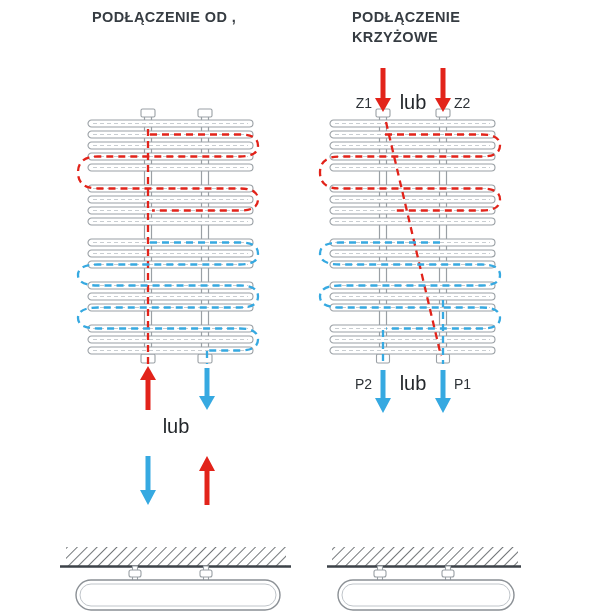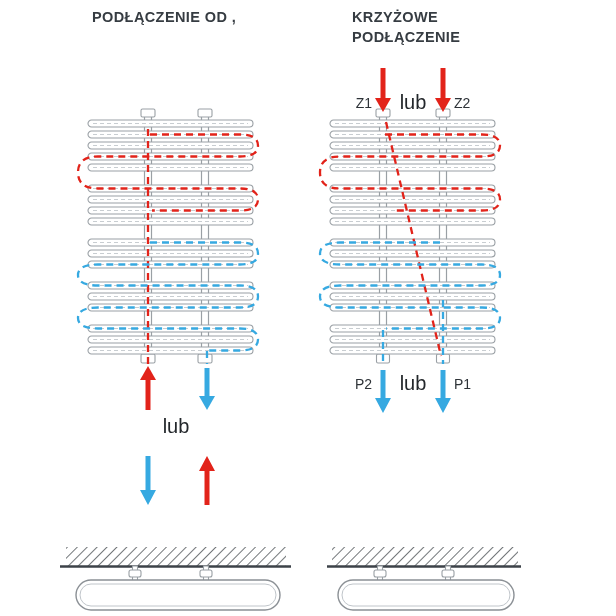--- a/index.html
+++ b/index.html
@@ -23,22 +23,22 @@
 </head>
 <body>
 
 <div id="page">
 
   <div class="title" style="left:92px; top:7px;">
     <div>PODŁĄCZENIE OD ,</div>
   </div>
 
   <div class="title" style="left:352px; top:7px;">
+    <div>PODŁĄCZENIE</div>
     <div>KRZYŻOWE</div>
-    <div>PODŁĄCZENIE</div>
   </div>
 
   <svg width="616" height="616" viewBox="0 0 616 616" style="position:absolute;left:0;top:0;">
 
     <defs>
       <g id="rung">
         <rect x="0" y="0" width="165" height="7" rx="3.5" fill="#ffffff" stroke="#9aa0a5" stroke-width="1.1"></rect>
         <line x1="5" y1="3.5" x2="160" y2="3.5" stroke="#c2c7cc" stroke-width="0.9" stroke-dasharray="4 3"></line>
       </g>
       <pattern id="hatch" width="7" height="7" patternUnits="userSpaceOnUse" patternTransform="rotate(45)">

